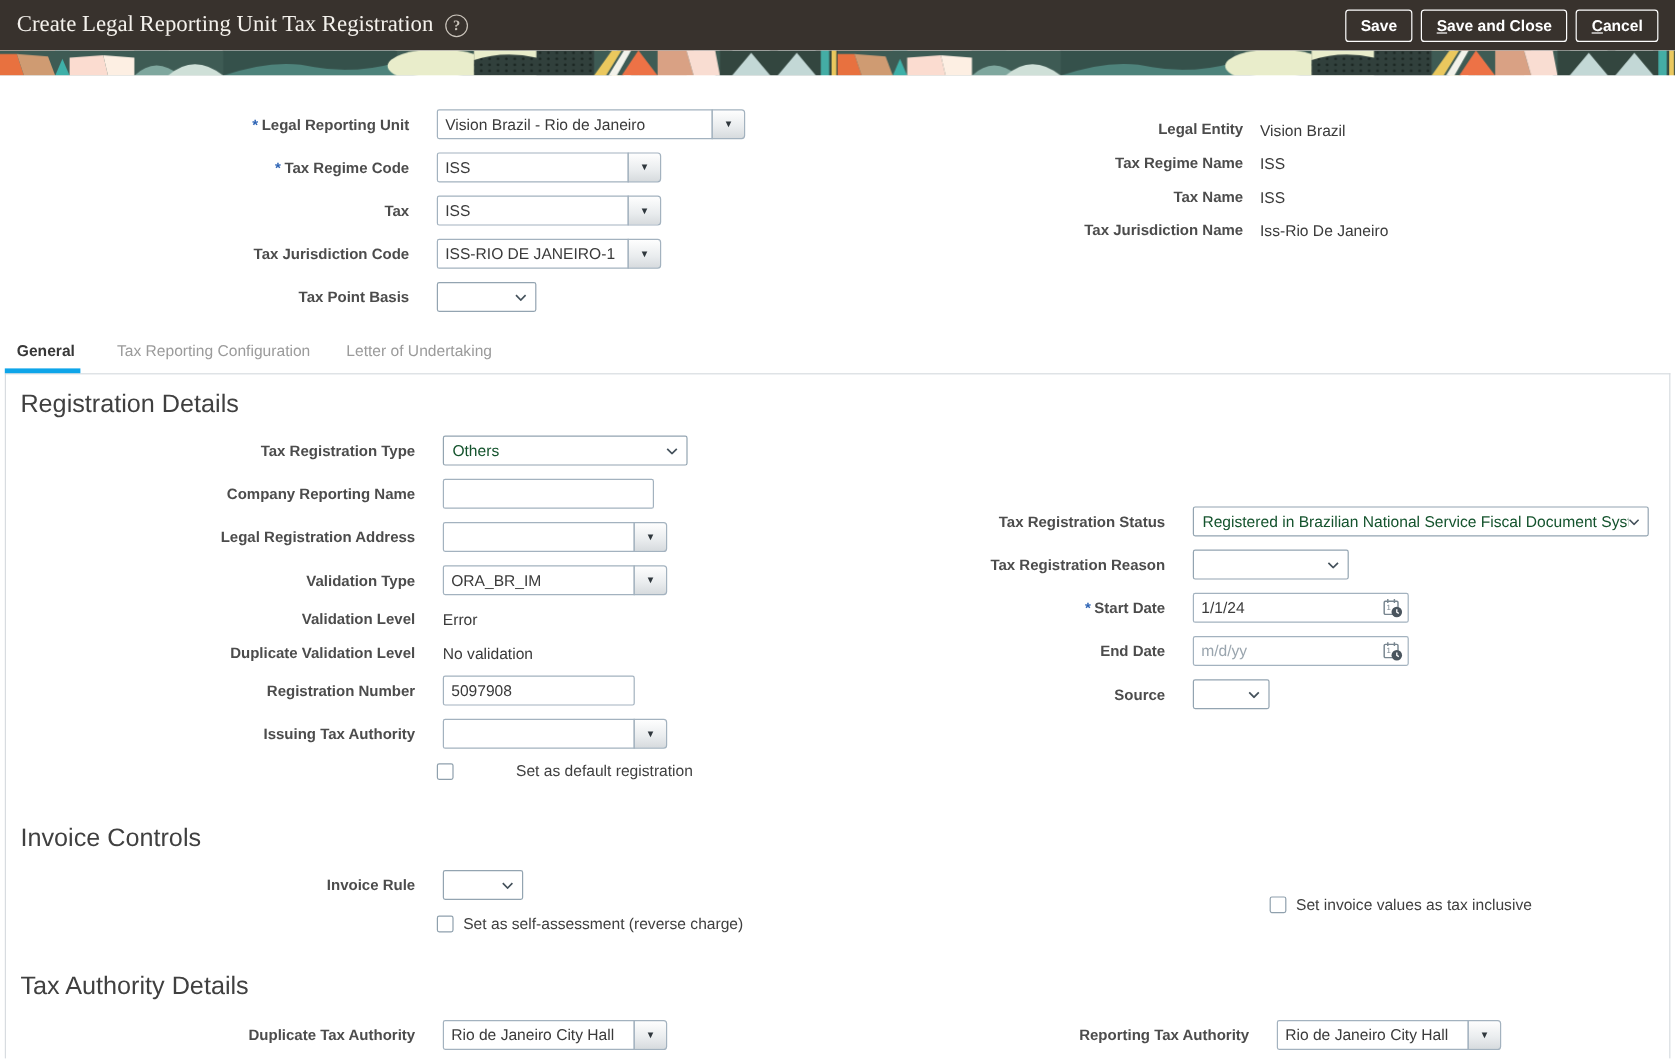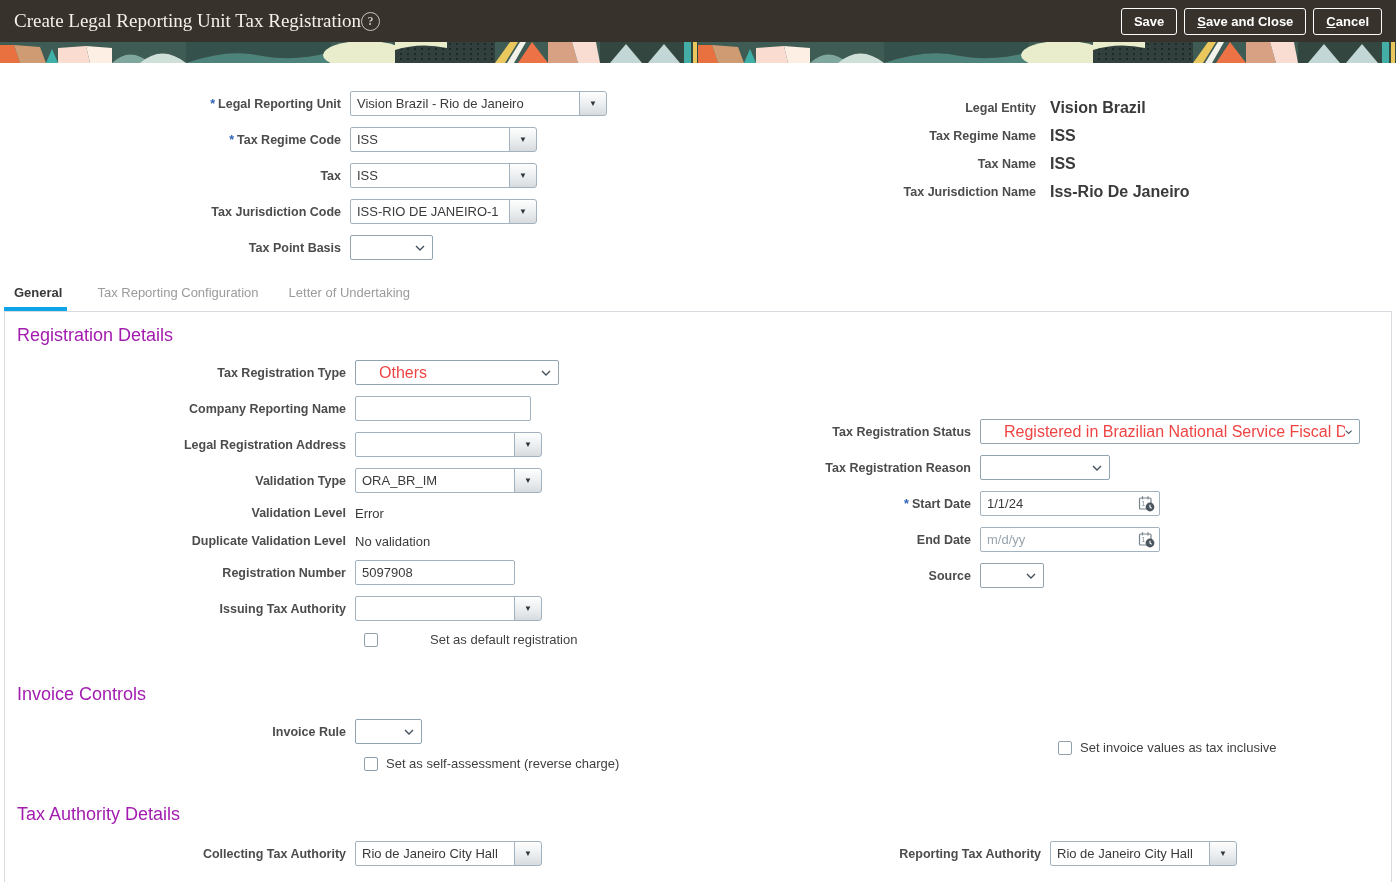--- a/index.html
+++ b/index.html
@@ -2,83 +2,83 @@
 <html><head>
 <meta charset="utf-8">
 <style>
   * { margin:0; padding:0; box-sizing:border-box; }
   html,body { width:1396px; height:883px; overflow:hidden; background:#fff;
     font-family:"Liberation Sans", sans-serif; font-size:13px; color:#3a3a3a; }
 
   
   .appheader { height:42px; background:#38322d; display:flex; align-items:center;
     justify-content:space-between; padding:0 14px; }
-  .title-wrap { display:flex; align-items:center; }
+  .title-wrap { display:flex; align-items:center; gap:10px; }
   .apptitle { font-family:"Liberation Serif", serif; font-size:19px; color:#f4f1ec; }
   .help-circle { width:19px; height:19px; border:1.5px solid #cac4bb; border-radius:50%;
     color:#cac4bb; font-size:12px; font-weight:700; display:flex; align-items:center;
     justify-content:center; font-family:"Liberation Serif", serif; }
   .hdr-buttons { display:flex; gap:7px; }
   .hbtn { background:transparent; border:1px solid #fdfdfd; border-radius:3px;
     color:#fff; font-family:"Liberation Sans", sans-serif; font-size:13px; font-weight:700;
     height:27px; padding:0 12px; cursor:pointer; }
   .hbtn .u { text-decoration:underline; }
 
   
   .banner { display:block; width:1396px; height:21px; }
 
   
-  .frow { display:flex; align-items:center; margin-bottom:11px; height:25px; }
+  .frow { display:flex; align-items:center; margin-bottom:11px; height:25px;gap:14px; }
   .frow.textrow { height:18px; margin-bottom:10px; }
   .flabel { width:350px; text-align:right; padding-right:9px; flex-shrink:0;
     font-size:12.5px; font-weight:700; color:#4c4c4c; }
   .flabel .req { color:#2e64b5; font-weight:700; margin-right:3px; }
   .rlabel { width:215px; text-align:right; padding-right:9px; flex-shrink:0;
     font-size:12.5px; font-weight:700; color:#4c4c4c; }
   .rlabel.wide { width:285px; }
   .rlabel .req { color:#2e64b5; font-weight:700; margin-right:3px; }
   .tinput { height:25px; border:1px solid #a3b2bf; border-radius:2px; padding:0 6px;
     font-family:"Liberation Sans", sans-serif; font-size:13px; color:#3a3a3a; background:#fff; }
   .tinput::placeholder { color:#9aa5ae; }
   .combo { display:flex; align-items:stretch; height:25px; }
   .combo .tinput { border-radius:2px 0 0 2px; }
   .lovbtn { width:28px; border:1px solid #a3b2bf; margin-left:-1px; border-radius:0 3px 3px 0;
     background:linear-gradient(#fefefe,#e9ecee 60%,#d7dbde); display:flex; align-items:center;
     justify-content:center; cursor:pointer; }
   .lovbtn span { font-size:8px; color:#2f373d; line-height:1; }
   .sel { height:25px; border:1px solid #93a4b1; border-radius:2px; background:#fff;
     display:inline-flex; align-items:center; justify-content:space-between; padding:0 7px;
     cursor:pointer; }
-  .sel .selval { font-size:16px; color:#ef4444; white-space:nowrap; overflow:hidden;margin-left:16px; }
+  .sel .selval { font-size:13px; color:#14532d; white-space:nowrap; overflow:hidden; }
   .roval { font-size:13px; color:#3a3a3a; }
   .cbx { width:14px; height:14px; border:1px solid #8fa0ad; border-radius:2px; background:#fff;
     flex-shrink:0; cursor:pointer; }
   .cbxlabel { margin-left:8px; font-size:13px; color:#3f3f3f; }
   .datewrap { position:relative; display:inline-flex; align-items:center; }
   .dateicon { position:absolute; right:5px; top:4px; width:17px; height:17px; cursor:pointer; }
 
   
   .topform { display:flex; padding-top:28px; }
   .topform-left { width:760px; }
   .topform-right { padding-top:3px; }
   .sumrow { display:flex; align-items:center; height:28px; }
   .sumlabel { width:290px; text-align:right; padding-right:14px; flex-shrink:0;
     font-size:12.5px; font-weight:700; color:#4c4c4c; }
-  .sumval { font-size:16px; color:#3a3a3a;font-weight:bold; }
+  .sumval { font-size:13px; color:#3a3a3a; }
 
   
   .tabs { margin:14px 4px 0; display:flex; gap:30px; padding-left:10px; }
   .tab { font-size:13px; color:#9b9b9b; padding-bottom:7px; cursor:pointer; }
   .tab.active { color:#383838; font-weight:700; border-bottom:4px solid #0ea5e9;
     padding-left:10px; margin-left:-10px; padding-right:5px;text-align:center; }
 
   
   .panel { margin:0 4px; border:1px solid #d8dce0; border-bottom:0; height:571px;
     padding-top:13px; overflow:hidden; }
-  .sectitle { font-size:18px; color:#a21caf; padding-left:12px; margin-bottom:14px; }
+  .sectitle { font-size:21px; color:#404040; padding-left:12px; margin-bottom:14px; }
   .twocol { display:flex;align-items:center; }
   .col1 { width:760px; flex-shrink:0; }
   .col2 { flex:1; }
   .indent-left { margin-left:359px; }
   .chkrow { display:flex; align-items:center; margin-bottom:11px; }
 
   .w230 { width:230px; } .w160 { width:160px; } .w176 { width:176px; }
   .w204 { width:204px; } .w83 { width:83px; } .w380 { width:380px; }
   .w130 { width:130px; } .w180 { width:180px; } .w64 { width:64px; } .w67 { width:67px; }
 </style>
@@ -353,21 +353,21 @@
         <span class="cbxlabel">Set invoice values as tax inclusive</span>
       </div>
     </div>
   </div>
 
   <div class="sectitle" style="margin-top:22px;">Tax Authority Details</div>
 
   <div class="twocol" style="margin-top:16px;">
     <div class="col1">
       <div class="frow">
-        <span class="flabel">Collecting Tax Authority</span>
+        <span class="flabel">Duplicate Tax Authority</span>
         <span class="combo">
           <input class="tinput w160" value="Rio de Janeiro City Hall" style="">
           <span class="lovbtn">
               <span>▼</span>
             </span>
         </span>
       </div>
     </div>
     <div class="col2">
       <div class="frow">

